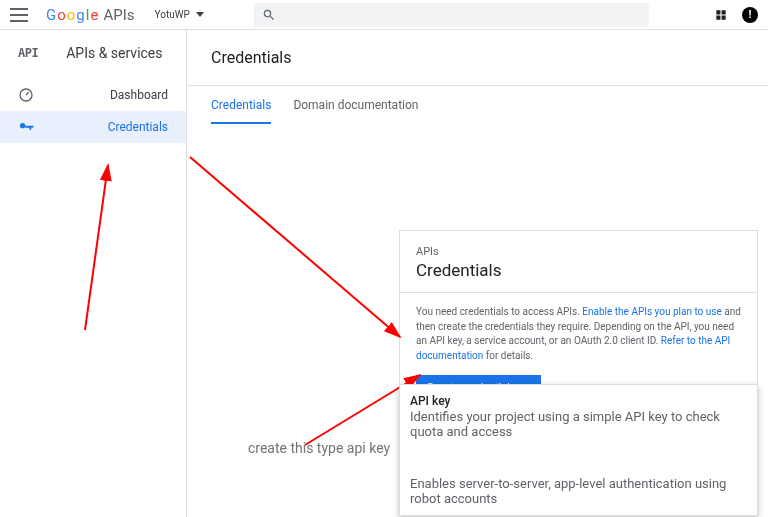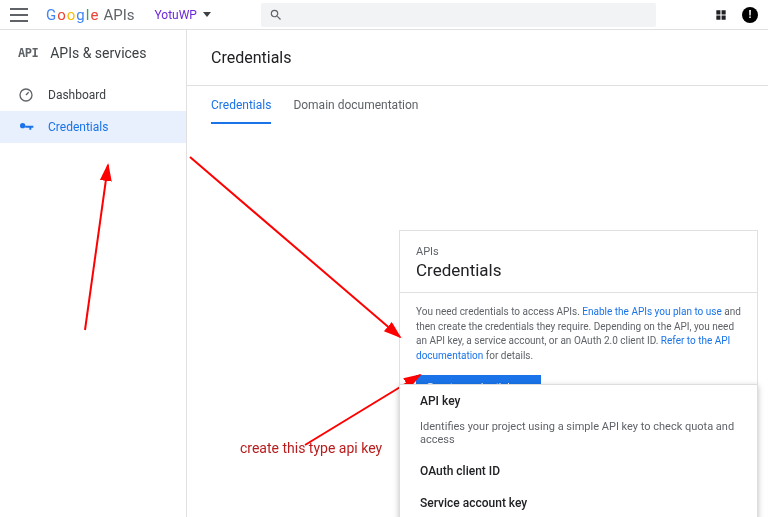--- a/index.html
+++ b/index.html
@@ -2,54 +2,54 @@
 <html><head>
 <meta charset="utf-8">
 <style>
   * { box-sizing: border-box; margin: 0; padding: 0; }
   body { font-family: Roboto, Arial, sans-serif; font-size: 13px; color: #3c4043; width: 768px; height: 517px; overflow: hidden; background: #fff; position: relative; }
   .topbar { height: 30px; display: flex; align-items: center; padding: 0 10px; border-bottom: 1px solid #e0e0e0; }
   .hamburger { width: 18px; height: 18px; margin-right: 18px; display: flex; flex-direction: column; justify-content: space-around; }
   .hamburger span { display: block; height: 2px; background: #5f6368; }
   .logo { font-size: 15px; margin-right: 20px; display: flex; align-items: center; gap: 1px;}
   .g-blue{color:#4285F4;} .g-red{color:#EA4335;} .g-yellow{color:#FBBC05;} .g-green{color:#34A853;} .apis-txt{color:#5f6368; margin-left:4px;}
-  .project { font-size: 12px; color: #6d28d9; display:flex; align-items:center;}
+  .project { font-size: 10px; color: #404040; display:flex; align-items:center;}
   .caret-down { width:0;height:0;border-left:4px solid transparent;border-right:4px solid transparent;border-top:5px solid #3c4043; margin-left:6px;}
   .search { margin-left: 50px; width: 395px; height: 24px; background: #f1f3f4; border-radius: 2px; display:flex; align-items:center; padding: 0 8px;}
   .search svg { width:14px; height:14px; }
   .top-icons { margin-left:auto; display:flex; align-items:center; gap:14px;}
   .gift-icon{width:14px;height:14px;}
   .notif{width:16px;height:16px;border-radius:50%;background:#000;display:flex;align-items:center;justify-content:center;color:#fff;font-size:11px;font-weight:bold;}
   .main { display:flex; height: calc(100% - 30px); }
   .sidebar { width: 187px; border-right:1px solid #e0e0e0; }
   .sidebar-header { display:flex; align-items:center; padding: 15px 18px 18px; font-size:14px; color:#3c4043; }
-  .api-badge { font-family: monospace; font-weight:bold; font-size:12px; color:#5f6368; margin-right:12px; letter-spacing:-0.5px;}
-  .sidebar-item { display:flex; align-items:center; padding: 8px 18px; font-size:12px; color:#3c4043; cursor:pointer;}
+  .api-badge { font-family: monospace; font-weight:bold; font-size:12px; color:#5f6368; margin-right:28px; letter-spacing:-0.5px;}
+  .sidebar-item { display:flex; align-items:center; padding: 8px 18px; font-size:12px; color:#3c4043; cursor:pointer;justify-content:space-between;}
   .sidebar-item.active { background:#e8f0fe; color:#1a73e8; }
   .sidebar-item .icon { width:16px; height:16px; margin-right:14px; display:flex; align-items:center; justify-content:center; }
   .content { flex:1; padding: 18px 0 0 24px; position:relative; }
   .page-title { font-size:16px; font-weight:400; color:#202124; margin-bottom:18px; }
   .divider { border-bottom:1px solid #e0e0e0; margin: 0 -24px 0 -24px; }
   .tabs { display:flex; gap:22px; padding: 12px 0 0; font-size:12px; }
   .tab { padding-bottom:10px; color:#5f6368; cursor:pointer;}
   .tab.active{ color:#1a73e8; border-bottom:2px solid #1a73e8; }
   .card { position:absolute; right:10px; top:200px; width:359px; border:1px solid #e0e0e0; padding:14px 16px 0; background:#fff;}
   .card-super { font-size:11px; color:#5f6368; margin-bottom:2px; }
   .card-title { font-size:17px; color:#202124; margin-bottom:12px; font-weight:400;}
   .card-div { border-top:1px solid #e0e0e0; margin:0 -16px 12px;}
   .card-text { font-size:10px; line-height:1.45; color:#5f6368;}
   .card-text a { color:#1a73e8; text-decoration:none;}
   .btn-primary { background:#1a73e8; color:#fff; font-size:11px; padding:6px 10px; display:inline-flex; align-items:center; margin-top:12px; cursor:pointer; border:none;}
   .btn-primary .caret-down{border-top-color:#fff; margin-left:8px;}
   .dropdown { position:absolute; right:10px; top:354px; width:359px; background:#fff; box-shadow:0 2px 6px rgba(0,0,0,0.25); border:1px solid #ddd; z-index:10;}
-  .dropdown-item { padding:9px 20px; cursor:pointer;}
+  .dropdown-item { padding:9px 10px; cursor:pointer;}
   .dropdown-item .t { font-size:12px; color:#202124; font-weight:500;}
-  .dropdown-item .d { font-size:11px; color:#5f6368; margin-top:12px;}
+  .dropdown-item .d { font-size:13px; color:#5f6368; margin-top:1px;}
   svg.arrow { position:absolute; pointer-events:none; }
-  .annotation { position:absolute; color:#b91c1c; font-size:14px; left:240px; top:440px;}
+  .annotation { position:absolute; color:#737373; font-size:14px; left:248px; top:440px;}
 </style>
 </head>
 <body>
 
 <div class="topbar">
   <div class="hamburger">
       <span></span>
       <span></span>
       <span></span>
     </div>
@@ -124,24 +124,22 @@
         <span class="caret-down"></span>
       </button>
     </div>
 
     <div class="dropdown">
       <div class="dropdown-item">
         <div class="t">API key</div>
         <div class="d">Identifies your project using a simple API key to check quota and access</div>
       </div>
       <div class="dropdown-item">
-        <div class="t">OAuth client ID</div>
       </div>
       <div class="dropdown-item">
-        <div class="t">Service account key</div>
         <div class="d">Enables server-to-server, app-level authentication using robot accounts</div>
       </div>
 
     </div>
 
   </div>
 </div>
 
 <svg class="arrow" style="left:60px;top:155px;" width="60" height="180">
   <defs>

